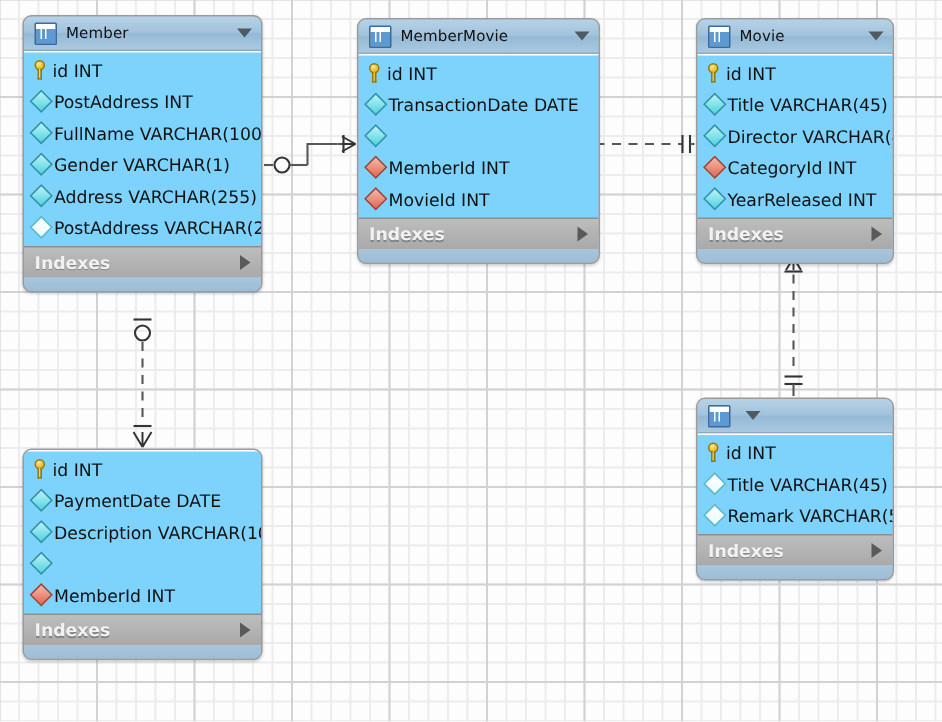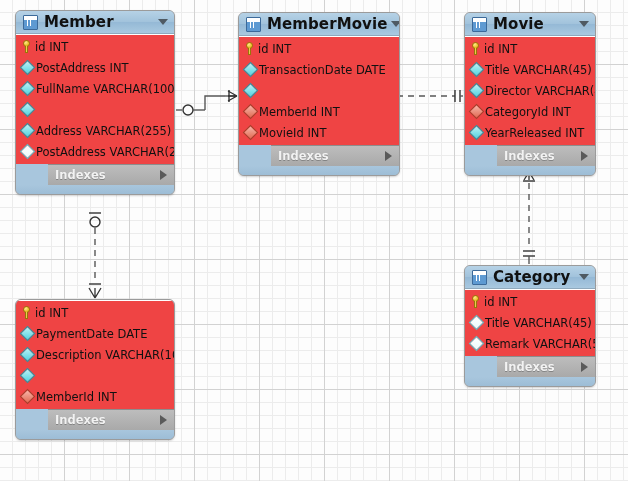--- a/index.html
+++ b/index.html
@@ -50,31 +50,31 @@
     background:linear-gradient(to bottom,#ffffff 0 28%,#5e9ad2 28% 100%);
     position:relative;
   }
   .tbl-hd .tico:before{
     content:"";position:absolute;left:3px;top:3px;width:1px;height:7px;background:#ffffff;
   }
   .tbl-hd .tico:after{
     content:"";position:absolute;left:6px;top:3px;width:1px;height:7px;background:#ffffff;
   }
   .tbl-name{
-    font-size:15px;font-weight:bold;color:#111;letter-spacing:.1px;
+    font-size:10px;font-weight:normal;color:#111;letter-spacing:.1px;
     white-space:nowrap;flex:1 1 auto;
   }
   .caret{
     width:0;height:0;flex:0 0 auto;
     border-left:5px solid transparent;border-right:5px solid transparent;
     border-top:6px solid #4f5a63;
     margin-left:4px;
   }
   .cols{
-    background:#ef4444;
+    background:#7dd3fc;
     border-top:1px solid #ffffff;
     padding:1px 0 2px 0;
   }
   .col{
     display:flex;align-items:center;
     height:21px;
     padding-left:5px;
     font-size:11.5px;color:#111;white-space:nowrap;
   }
   .col .gly{flex:0 0 auto;margin-right:3px;display:inline-block;}
@@ -103,21 +103,20 @@
   .k-null{background:linear-gradient(135deg,#ffffff,#e9fbfc);border:1px solid #5fb9c6;}
   .k-fk{background:linear-gradient(135deg,#f7b7ab,#e06a52);border:1px solid #a5402c;}
 
   .idx{
     height:20px;display:flex;align-items:center;
     padding:0 7px 0 7px;
     background:linear-gradient(to bottom,#bdbdbd,#a9a9a9);
     border-top:1px solid #8d8d8d;
     font-size:11.5px;font-weight:bold;color:#f2f2f2;
     text-shadow:0 1px 0 rgba(0,0,0,.25);
-    margin-left:32px;
   }
   .idx-lbl{flex:1 1 auto;}
   .tri-r{
     width:0;height:0;
     border-top:5px solid transparent;border-bottom:5px solid transparent;
     border-left:7px solid #5a5a5a;
   }
   .foot{height:9px;background:linear-gradient(to bottom,#a8c6dd,#9dbdd6);}
 
   
@@ -193,20 +192,21 @@
       <div class="col">
           <span class="gly k-d k-col"></span>
           <span>PostAddress INT</span>
         </div>
       <div class="col">
           <span class="gly k-d k-col"></span>
           <span>FullName VARCHAR(100)</span>
         </div>
       <div class="col">
           <span class="gly k-d k-col"></span>
+          <span>Gender VARCHAR(1)</span>
         </div>
       <div class="col">
           <span class="gly k-d k-col"></span>
           <span>Address VARCHAR(255)</span>
         </div>
       <div class="col">
           <span class="gly k-d k-null"></span>
           <span>PostAddress VARCHAR(255)</span>
         </div>
     </div>
@@ -282,21 +282,20 @@
     <div class="idx">
       <span class="idx-lbl">Indexes</span>
       <span class="tri-r"></span>
     </div>
     <div class="foot"></div>
   </div>
 
   <div class="tbl" style="left:464px;top:265px;width:132px;">
     <div class="tbl-hd">
       <span class="tico"></span>
-      <span class="tbl-name">Category</span>
       <span class="caret"></span>
     </div>
     <div class="cols">
       <div class="col">
           <span class="gly k-pk"></span>
           <span>id INT</span>
         </div>
       <div class="col">
           <span class="gly k-d k-null"></span>
           <span>Title VARCHAR(45)</span>

